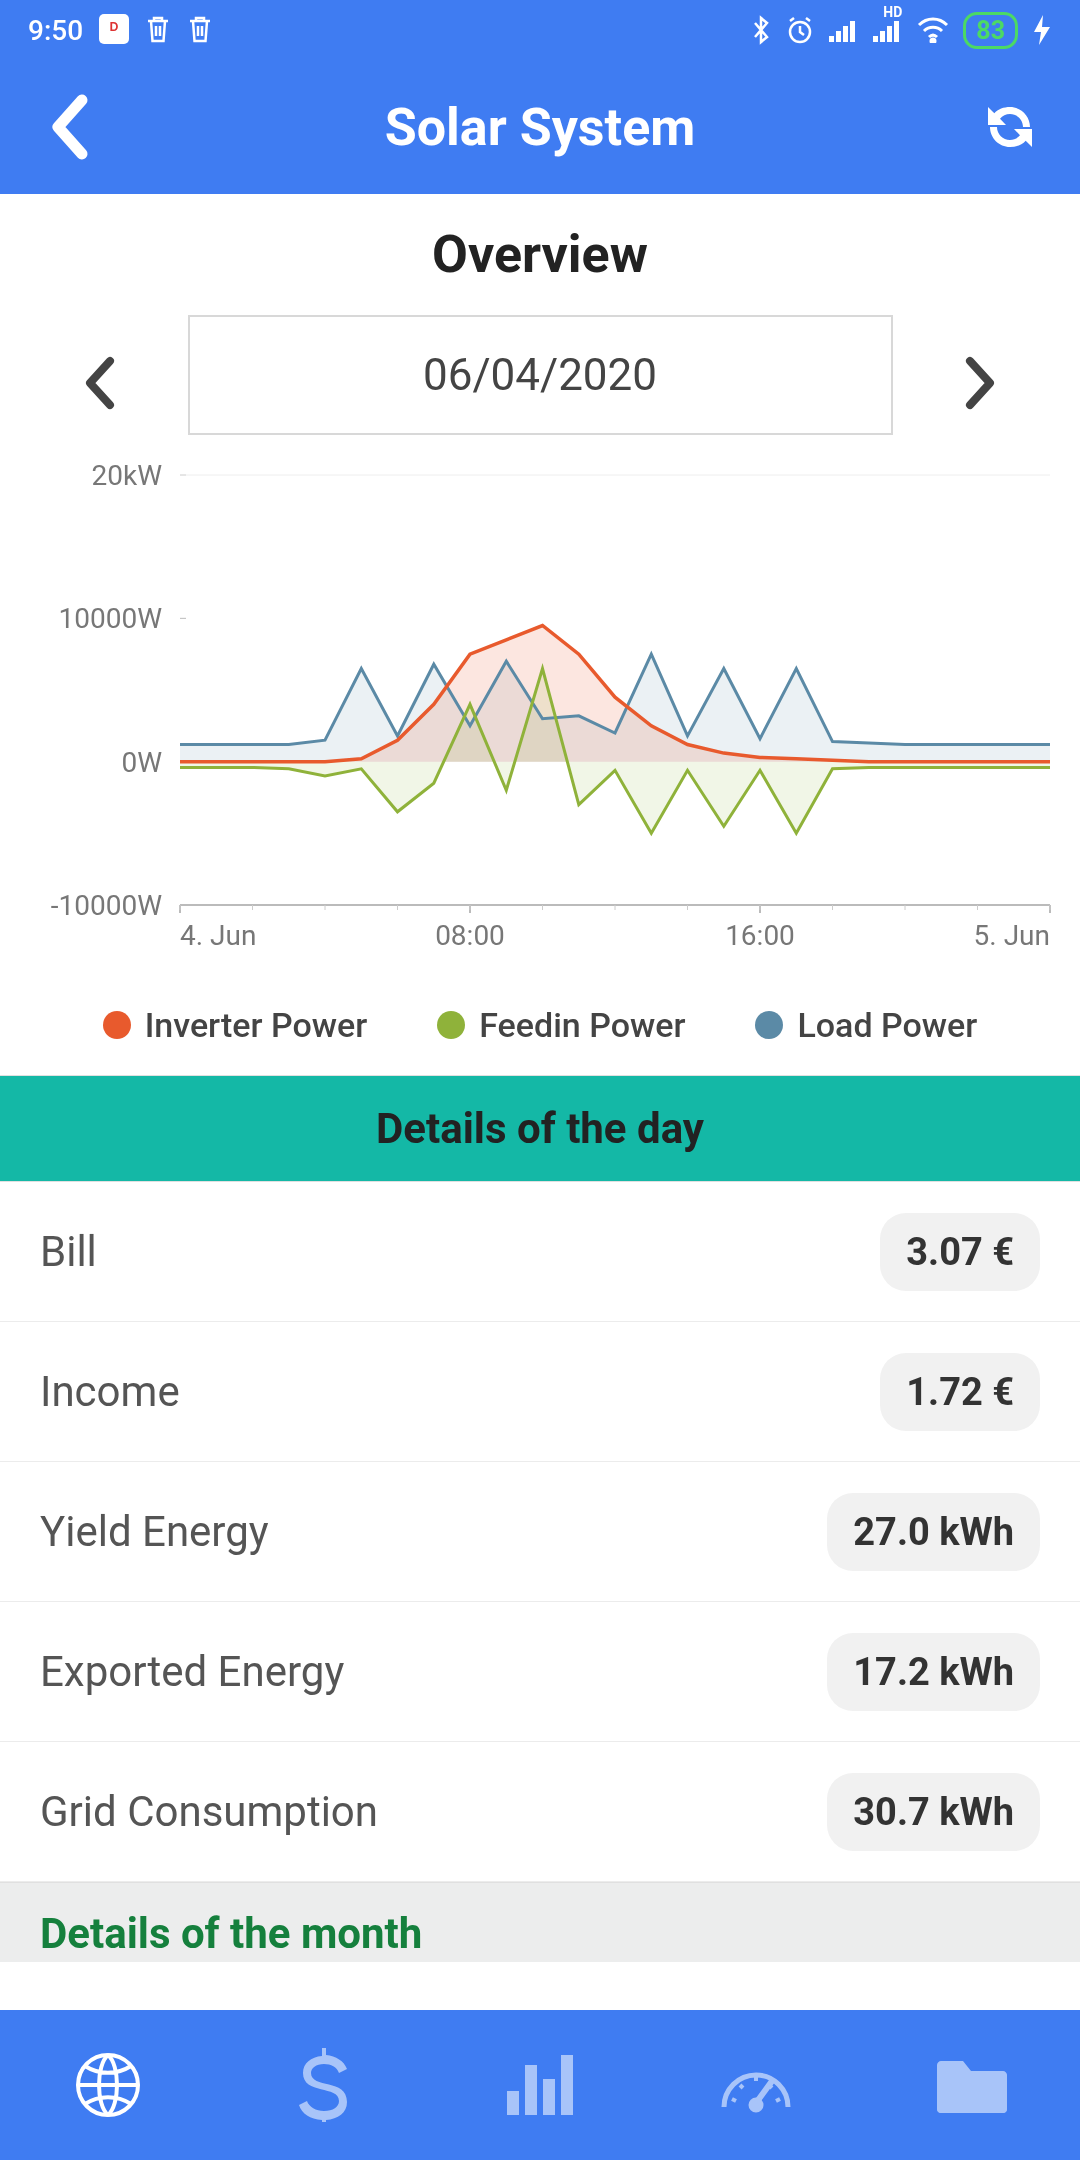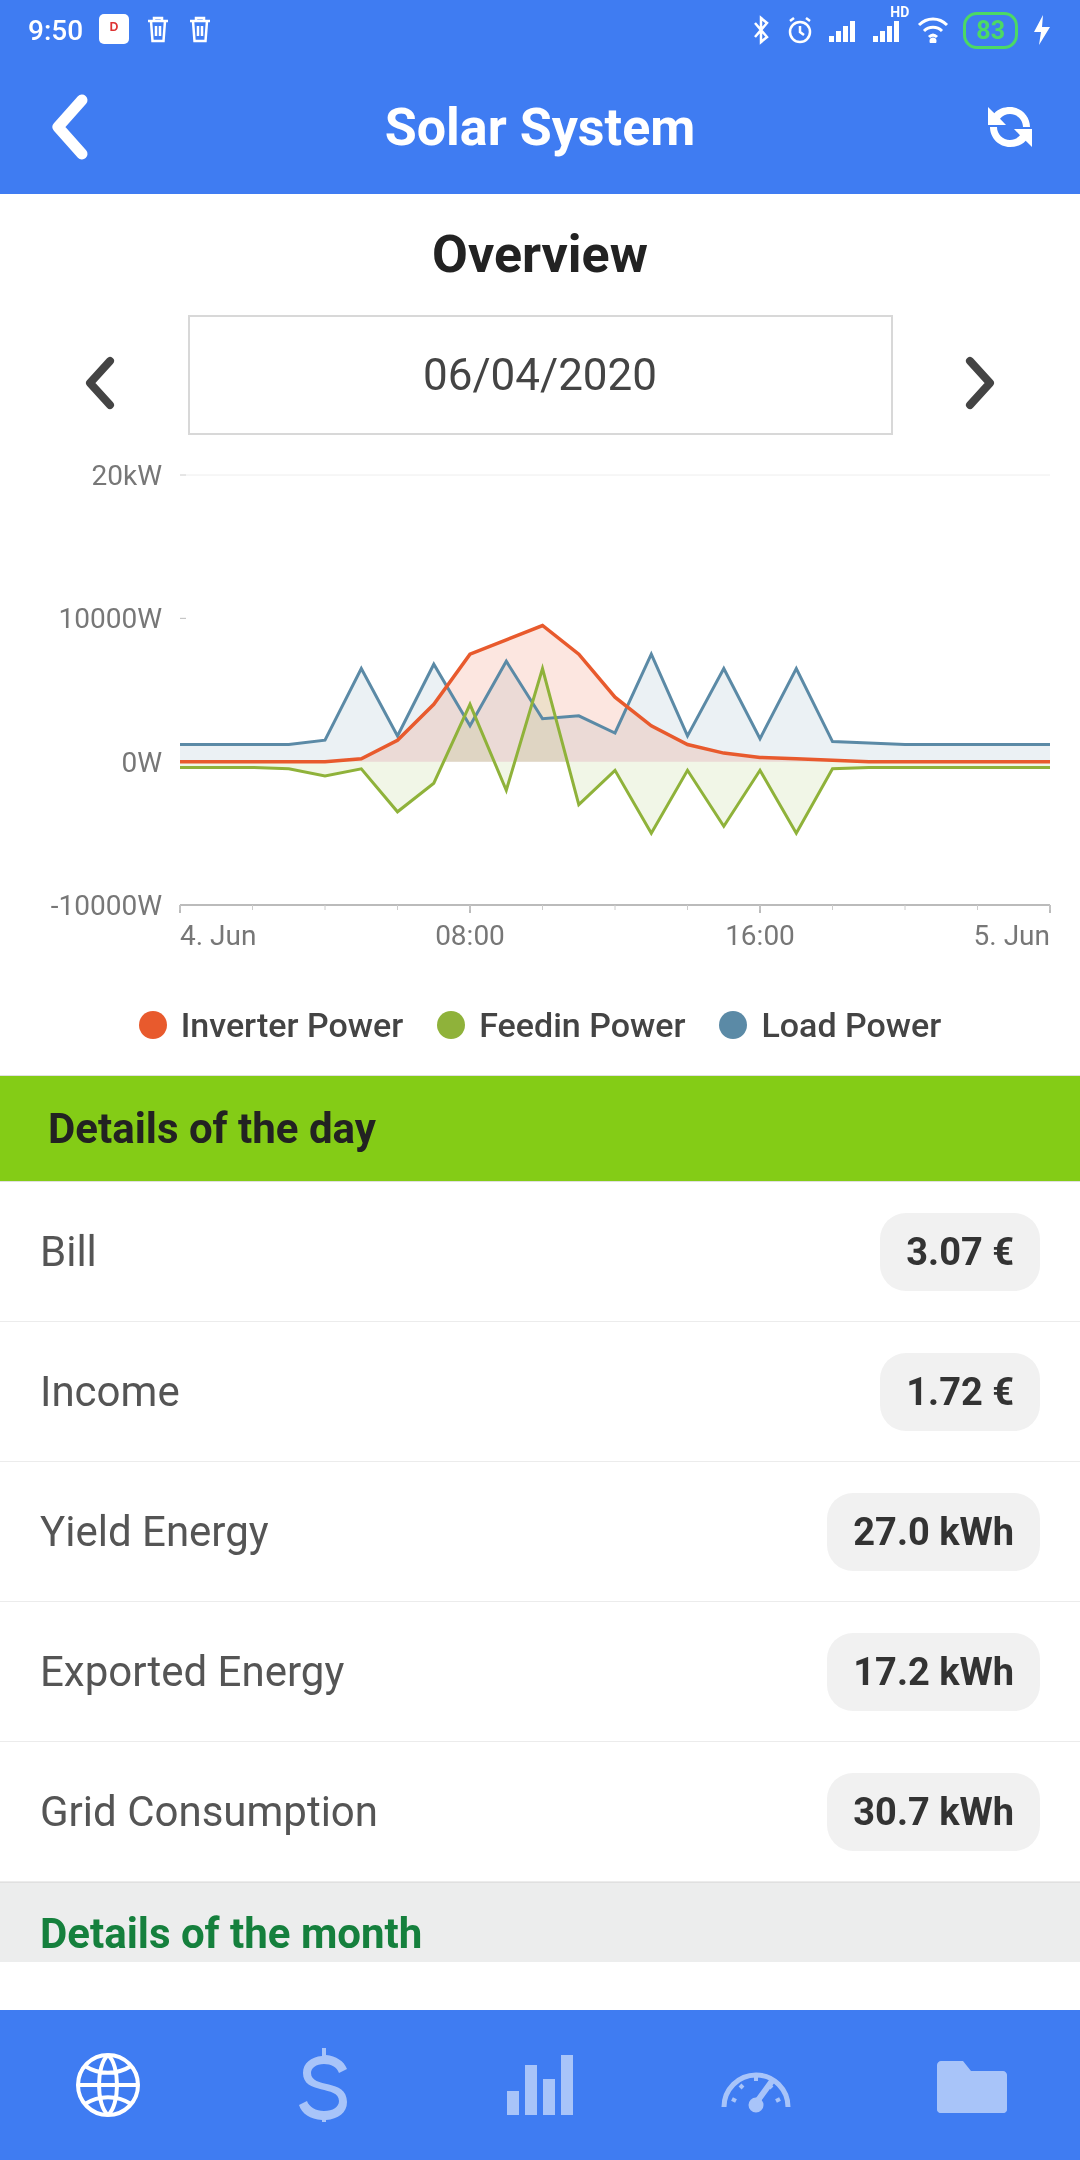--- a/index.html
+++ b/index.html
@@ -74,33 +74,34 @@
 }
 .chev { width: 40px; height: 40px; }
 .chart-wrap {
   position: relative;
   padding: 10px 20px 10px 20px;
 }
 .chart-svg { width: 100%; height: 520px; display: block; }
 .legend {
   display: flex;
   justify-content: center;
-  gap: 34px;
+  gap: 70px;
   padding: 10px 0 30px;
 }
 .legend-item { display: flex; align-items: center; gap: 14px; font-size: 34px; color: #444; font-weight: 500;}
 .dot { width: 28px; height: 28px; border-radius: 50%; }
 .section-header {
-  background: #84cc16;
-  padding: 28px 48px;
+  background: #14b8a6;
+  padding: 28px 20px;
   font-size: 42px;
   font-weight: 700;
   color: #222;
   border-top: 1px solid #e0e0e0;
   border-bottom: 1px solid #e0e0e0;
+  text-align: center;
 }
 .row {
   display: flex;
   align-items: center;
   justify-content: space-between;
   padding: 0 40px;
   height: 140px;
   border-bottom: 1px solid #ececec;
 }
 .row-label { font-size: 42px; color: #555; }
@@ -180,21 +181,21 @@
           <rect x="21" y="3" width="5" height="21"></rect>
         </svg>
     </span>
     <span class="status-icon" style="position:relative">
       <svg width="30" height="24" viewBox="0 0 30 24" fill="#fff">
           <rect x="0" y="18" width="5" height="6"></rect>
           <rect x="7" y="13" width="5" height="11"></rect>
           <rect x="14" y="8" width="5" height="16"></rect>
           <rect x="21" y="3" width="5" height="21"></rect>
         </svg>
-      <span style="position:absolute;top:-14px;left:17px;font-size:14px;font-weight:700">HD</span>
+      <span style="position:absolute;top:-14px;left:10px;font-size:14px;font-weight:700">HD</span>
     </span>
     <span class="status-icon">
       <svg width="32" height="26" viewBox="0 0 32 26" fill="none" stroke="#fff" stroke-width="3">
           <path d="M2 8c8-8 20-8 28 0M7 14c5-5 13-5 18 0M12 20c2.5-2.5 5.5-2.5 8 0"></path>
           <circle cx="16" cy="24" r="2" fill="#fff"></circle>
         </svg>
     </span>
     <span class="battery-pill">83</span>
     <span class="status-icon">
       <svg width="20" height="30" viewBox="0 0 20 30" fill="#fff">

